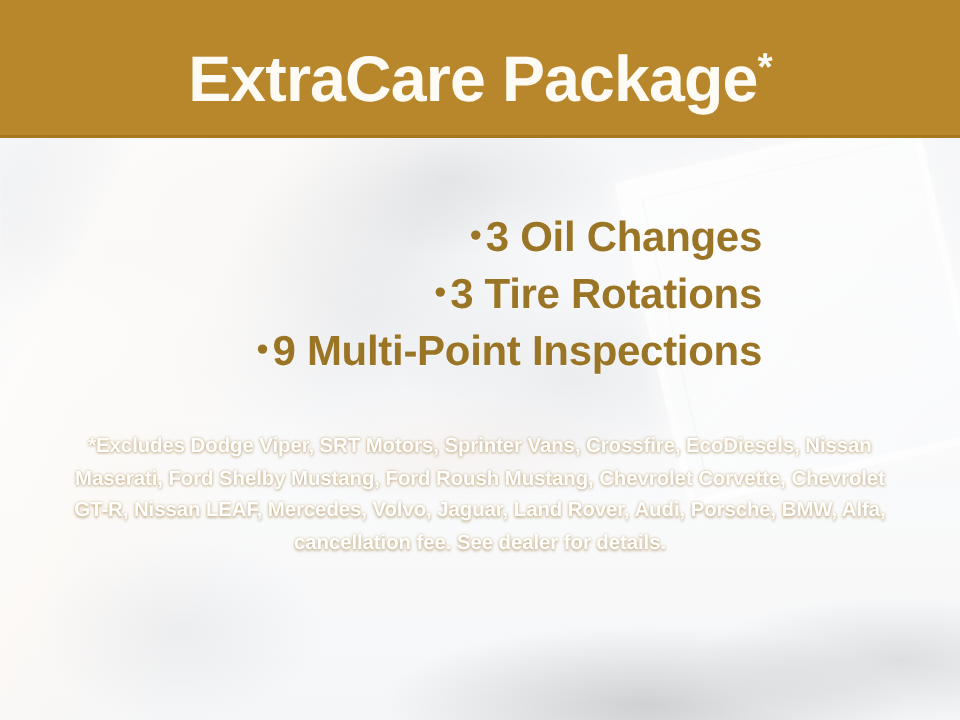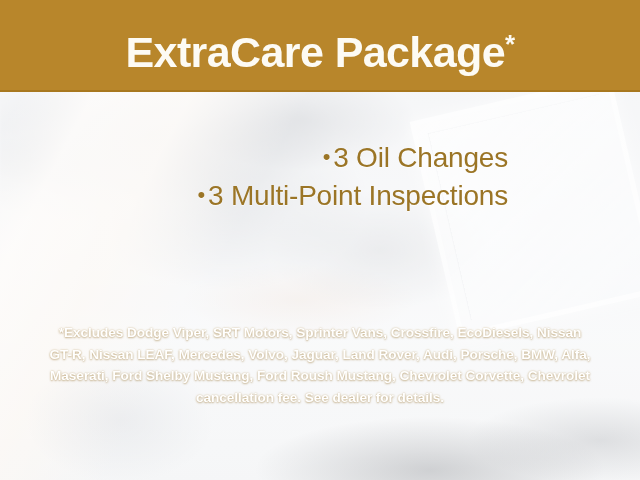--- a/index.html
+++ b/index.html
@@ -111,21 +111,21 @@
     position: absolute;
     left: 0;
     top: 138px;
     width: 508px;
     z-index: 4;
     text-align: right;
   }
   .bullet-line {
     color: #9b7526;
     font-size: 28px;
-    font-weight: normal;
+    font-weight: bold;
     line-height: 37px;
     letter-spacing: -0.2px;
     white-space: nowrap;
     text-shadow: 0 1px 0 rgba(255,255,255,0.55);
   }
   .bullet-dot {
     font-size: 22px;
     vertical-align: 3px;
     margin-right: 3px;
   }
@@ -139,21 +139,20 @@
     z-index: 4;
     text-align: center;
     color: #ffffff;
     font-size: 13.6px;
     font-weight: bold;
     line-height: 21.7px;
     letter-spacing: -0.05px;
     text-shadow:
       0 0 2px rgba(176,140,70,0.55),
       0 1px 2px rgba(150,118,60,0.45);
-    margin-top: 36px;
   }
   .fineprint div { white-space: nowrap; }
 </style>
 </head>
 <body>
 
 <div id="promo-card">
 
   <div class="bg-layer bg-base"></div>
   <div class="bg-layer bg-engine"></div>
@@ -161,23 +160,24 @@
   <div class="bg-tablet"></div>
   <div class="bg-layer bg-darkbottom"></div>
   <div class="bg-layer bg-wash"></div>
 
   <div class="header-bar">
     <div class="header-title"><span>ExtraCare Package</span><span class="star">*</span></div>
   </div>
 
   <div class="bullets">
     <div class="bullet-line"><span class="bullet-dot">•</span><span>3 Oil Changes</span></div>
-    <div class="bullet-line"><span class="bullet-dot">•</span><span>3 Multi-Point Inspections</span></div>
+    <div class="bullet-line"><span class="bullet-dot">•</span><span>3 Tire Rotations</span></div>
+    <div class="bullet-line"><span class="bullet-dot">•</span><span>9 Multi-Point Inspections</span></div>
   </div>
 
   <div class="fineprint">
     <div>*Excludes Dodge Viper, SRT Motors, Sprinter Vans, Crossfire, EcoDiesels, Nissan</div>
+    <div>Maserati, Ford Shelby Mustang, Ford Roush Mustang, Chevrolet Corvette, Chevrolet</div>
     <div>GT-R, Nissan LEAF, Mercedes, Volvo, Jaguar, Land Rover, Audi, Porsche, BMW, Alfa,</div>
-    <div>Maserati, Ford Shelby Mustang, Ford Roush Mustang, Chevrolet Corvette, Chevrolet</div>
     <div>cancellation fee. See dealer for details.</div>
   </div>
 
 </div>
 
 </body></html>

